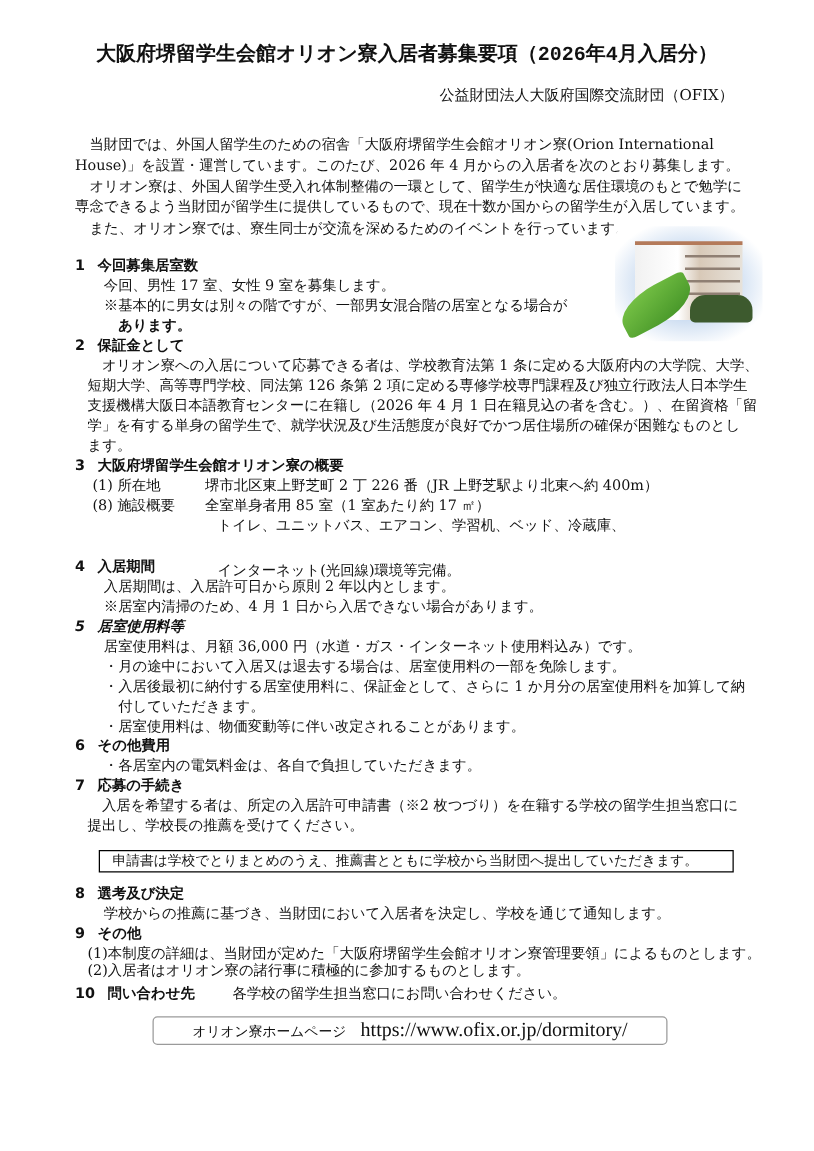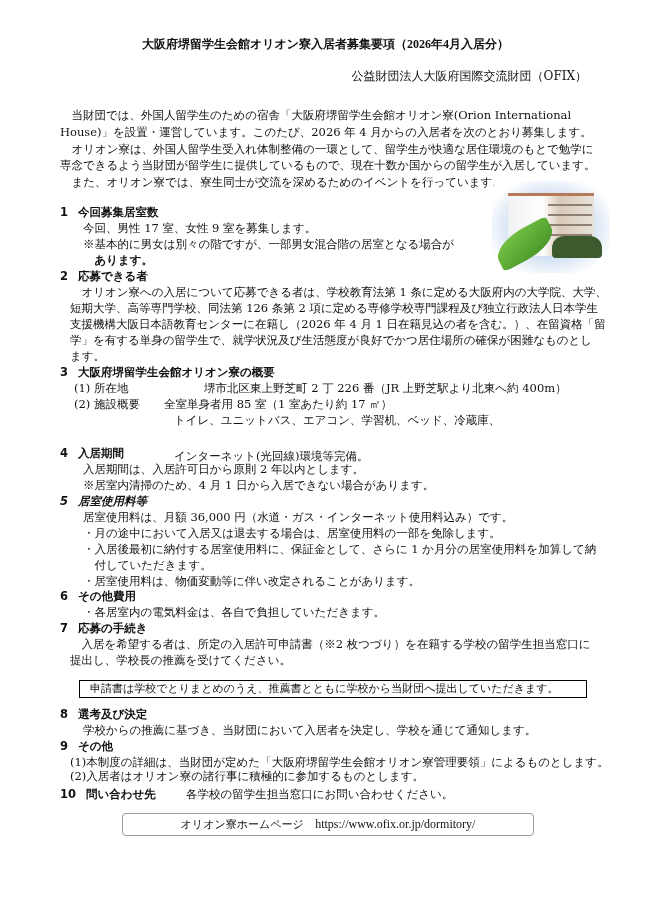--- a/index.html
+++ b/index.html
@@ -4,22 +4,22 @@
 <style>
   html, body { margin: 0; padding: 0; background: #ffffff; }
   body {
     width: 651px; height: 921px; position: relative; overflow: hidden;
     font-family: "DejaVu Serif", "Liberation Serif", serif;
     color: #111111; font-size: 11.5px; line-height: 15.6px;
   }
   .abs { position: absolute; white-space: nowrap; }
   .title {
     left: 0; width: 651px; top: 37px; text-align: center;
-    font-family: Liberation Serif, serif;
-    font-weight: bold; font-size: 12px;
+    font-family: Liberation Mono, monospace;
+    font-weight: bold; font-size: 16px;
   }
   .org { right: 64px; top: 69px; font-size: 12px; }
   .h {
     font-family: "DejaVu Sans", "Liberation Sans", sans-serif;
     font-weight: bold; font-size: 11.5px;
   }
   .h .num { display: inline-block; width: 18px; }
   .ind1 { left: 83px; }
   .photo {
     left: 492px; top: 181px; width: 118px; height: 92px;
@@ -44,21 +44,21 @@
   .boxed {
     left: 79px; top: 680px; width: 496px; height: 16px;
     border: 1px solid #000; font-family: "DejaVu Sans", "Liberation Sans", sans-serif;
     font-size: 11px; line-height: 16px; padding-left: 10px; box-sizing: content-box;
   }
   .homepage {
     left: 122px; top: 813px; width: 410px; height: 21px;
     border: 1px solid #9a9a9a; border-radius: 4px; text-align: center;
     line-height: 21px; font-size: 11px;
   }
-  .homepage .url { margin-left: 8px; font-family: "Liberation Serif", serif; font-size: 12px; }
+  .homepage .url { margin-left: 8px; font-family: "Liberation Serif", serif; font-size: 16px; }
 </style>
 </head>
 <body>
 
 <div>
 
   <div class="abs title">大阪府堺留学生会館オリオン寮入居者募集要項（2026年4月入居分）</div>
   <div class="abs org">公益財団法人大阪府国際交流財団（OFIX）</div>
 
   <div>
@@ -84,36 +84,36 @@
     <div class="abs h" style="left:60px;top:205px;">
       <span class="num">1</span><span>今回募集居室数</span>
     </div>
     <div class="abs ind1" style="top:221px;">今回、男性 17 室、女性 9 室を募集します。</div>
     <div class="abs ind1" style="top:237px;">※基本的に男女は別々の階ですが、一部男女混合階の居室となる場合が</div>
     <div class="abs ind1" style="top:253px;font-weight:bold;">　あります。</div>
   </div>
 
   <div>
     <div class="abs h" style="left:60px;top:269px;">
-      <span class="num">2</span><span>応募できる者</span>
+      <span class="num">2</span><span>保証金として</span>
     </div>
     <div class="abs" style="left:70px;top:285px;">　オリオン寮への入居について応募できる者は、学校教育法第 1 条に定める大阪府内の大学院、大学、</div>
     <div class="abs" style="left:70px;top:301px;">短期大学、高等専門学校、同法第 126 条第 2 項に定める専修学校専門課程及び独立行政法人日本学生</div>
     <div class="abs" style="left:70px;top:317px;">支援機構大阪日本語教育センターに在籍し（2026 年 4 月 1 日在籍見込の者を含む。）、在留資格「留</div>
     <div class="abs" style="left:70px;top:333px;">学」を有する単身の留学生で、就学状況及び生活態度が良好でかつ居住場所の確保が困難なものとし</div>
     <div class="abs" style="left:70px;top:349px;">ます。</div>
   </div>
 
   <div>
     <div class="abs h" style="left:60px;top:365px;">
       <span class="num">3</span><span>大阪府堺留学生会館オリオン寮の概要</span>
     </div>
     <div class="abs" style="left:74px;top:381px;">(1) 所在地</div>
-    <div class="abs" style="left:164px;top:381px;margin-left:40px;">堺市北区東上野芝町 2 丁 226 番（JR 上野芝駅より北東へ約 400m）</div>
-    <div class="abs" style="left:74px;top:397px;">(2) 施設概要</div>
+    <div class="abs" style="left:164px;top:381px;">堺市北区東上野芝町 2 丁 226 番（JR 上野芝駅より北東へ約 400m）</div>
+    <div class="abs" style="left:74px;top:397px;">(8) 施設概要</div>
     <div class="abs" style="left:164px;top:397px;">全室単身者用 85 室（1 室あたり約 17 ㎡）</div>
     <div class="abs" style="left:174px;top:413px;">トイレ、ユニットバス、エアコン、学習机、ベッド、冷蔵庫、</div>
     <div class="abs" style="left:174px;top:449px;">インターネット(光回線)環境等完備。</div>
   </div>
 
   <div>
     <div class="abs h" style="left:60px;top:446px;">
       <span class="num">4</span><span>入居期間</span>
     </div>
     <div class="abs ind1" style="top:462px;">入居期間は、入居許可日から原則 2 年以内とします。</div>

